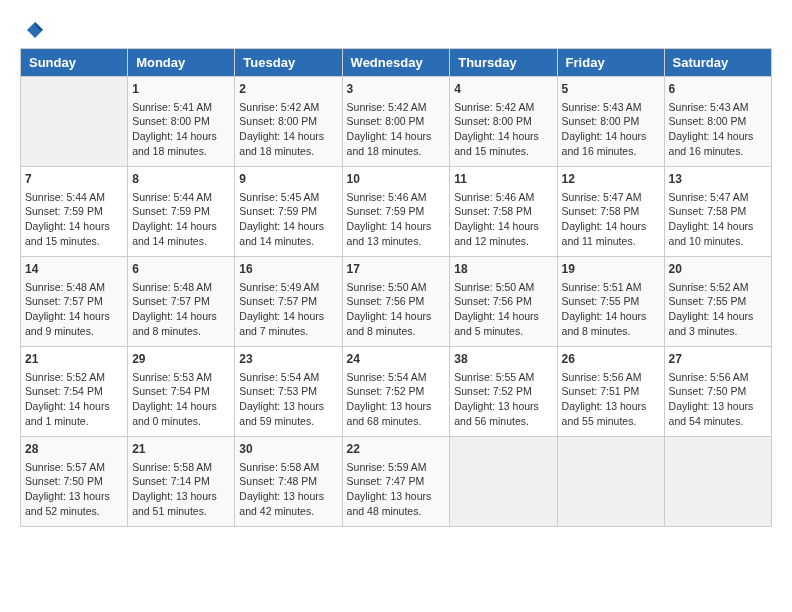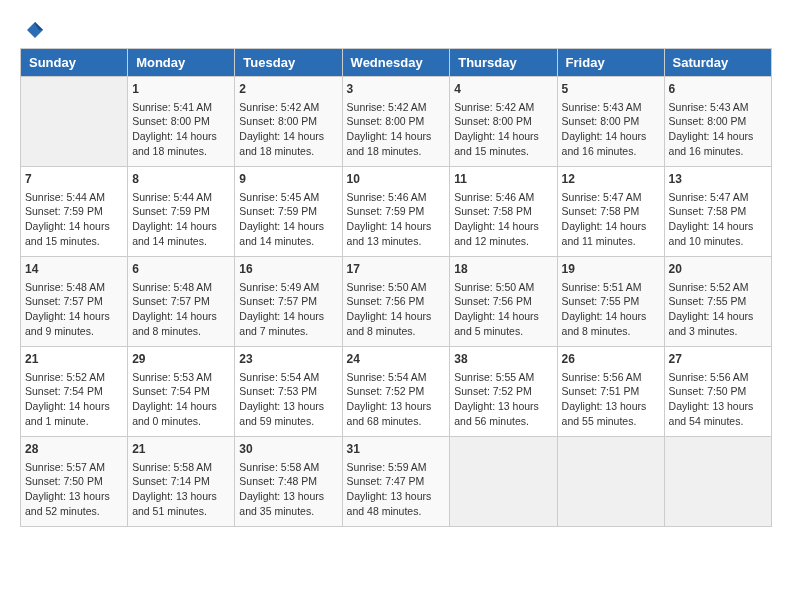--- a/index.html
+++ b/index.html
@@ -316,24 +316,24 @@
           <div>Sunrise: 5:58 AM</div>
           <div>Sunset: 7:14 PM</div>
           <div>Daylight: 13 hours</div>
           <div>and 51 minutes.</div>
         </td>
         <td>
           <span class="day-number">30</span>
           <div>Sunrise: 5:58 AM</div>
           <div>Sunset: 7:48 PM</div>
           <div>Daylight: 13 hours</div>
-          <div>and 35 minutes.</div>
-        </td>
-        <td>
-          <span class="day-number">31</span>
+          <div>and 42 minutes.</div>
+        </td>
+        <td>
+          <span class="day-number">22</span>
           <div>Sunrise: 5:59 AM</div>
           <div>Sunset: 7:47 PM</div>
           <div>Daylight: 13 hours</div>
           <div>and 48 minutes.</div>
         </td>
         <td class="empty-cell"></td>
         <td class="empty-cell"></td>
         <td class="empty-cell"></td>
       </tr>
     </tbody>

